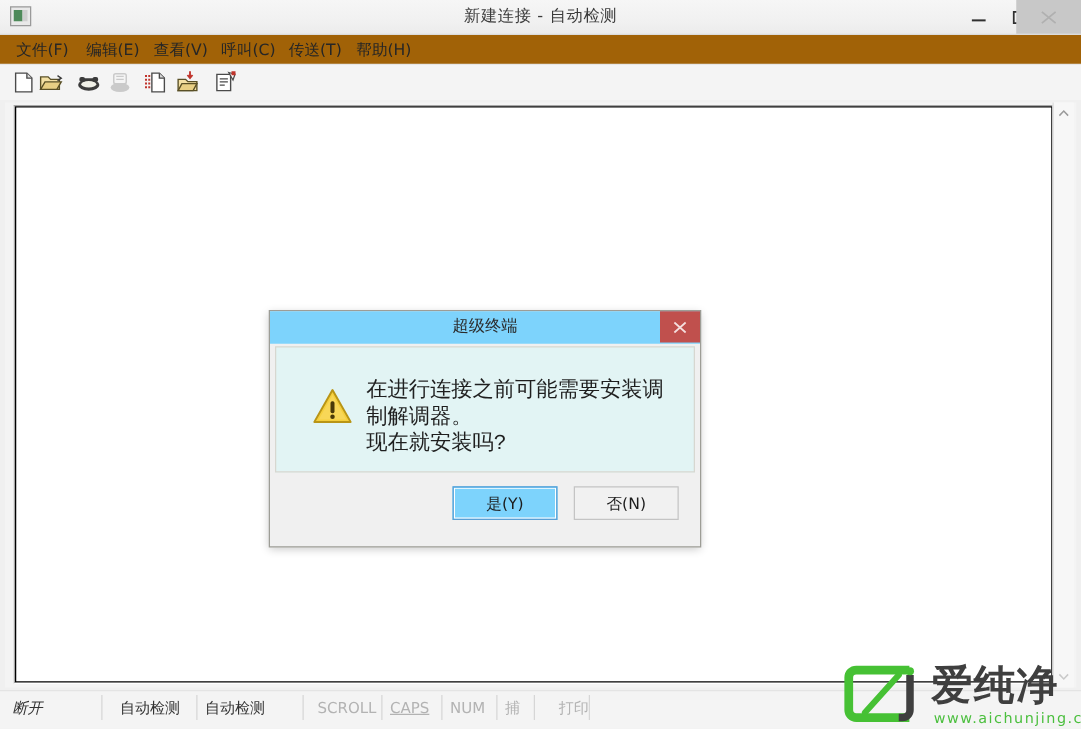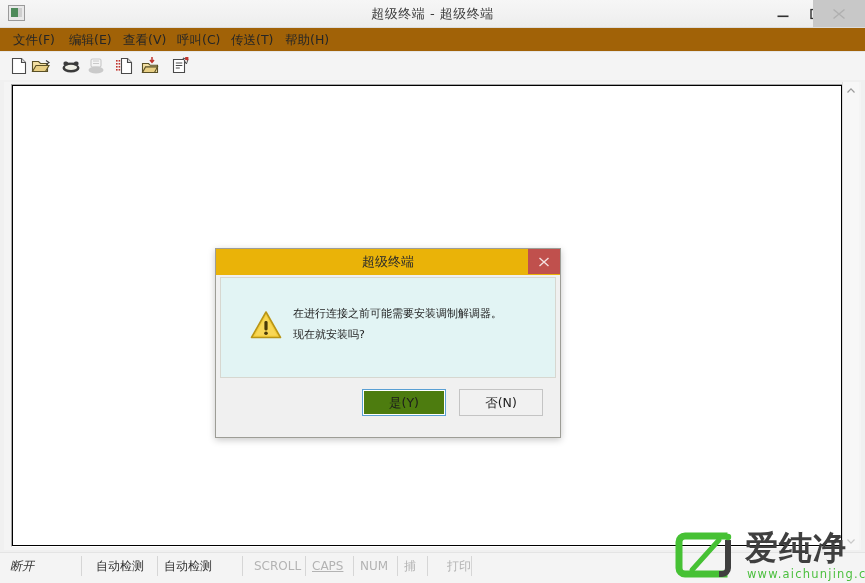--- a/index.html
+++ b/index.html
@@ -233,21 +233,21 @@
     width: 346px; height: 190px;
     background: #f0f0f0;
     border: 1px solid #9d9d96;
     box-shadow: 0 2px 7px rgba(0,0,0,0.22);
     box-sizing: border-box;
   }
   #dlg-titlebar {
     position: absolute;
     left: 0; top: 0;
     width: 344px; height: 26px;
-    background: #eab308;
+    background: #7dd3fc;
     box-sizing: border-box;
   }
   #dlg-title {
     position: absolute;
     left: 0; top: 0;
     width: 344px; height: 26px;
     line-height: 26px;
     text-align: center;
     font-size: 13px;
     color: #2b2b2b;
@@ -270,23 +270,24 @@
   }
   #warning-icon {
     position: absolute;
     left: 29px; top: 31px;
     width: 32px; height: 32px;
   }
   #dlg-message {
     position: absolute;
     left: 72px; top: 25px;
     width: 252px;
-    font-size: 11px;
+    font-size: 17px;
     color: #1f1f1f;
     line-height: 21px;
+    font-family: Liberation Mono, monospace;
   }
   #dlg-footer {
     position: absolute;
     left: 4px; top: 129px;
     width: 336px; height: 55px;
   }
   .dlg-btn {
     position: absolute;
     top: 11px;
     width: 84px; height: 27px;
@@ -296,37 +297,37 @@
     color: #1c1c1c;
     background: #f1f1f1;
     border: 1px solid #c4c4c4;
     box-sizing: border-box;
     cursor: default;
   }
   #dlg-btn-yes {
     left: 142px;
     border: 1px solid #5a9fd4;
     box-shadow: inset 0 0 0 1px #ffffff;
-    background: #4d7c0f;
+    background: #7dd3fc;
   }
   #dlg-btn-no {
     left: 239px;
   }
 </style>
 </head>
 <body>
 
 <div id="app-window">
 
   <div id="title-bar">
     <div id="app-icon">
       <div class="scr"></div>
       <div class="scr2"></div>
     </div>
-    <div id="window-title">超级终端 - 超级终端</div>
+    <div id="window-title">新建连接 - 自动检测</div>
 
     <div class="win-btn" id="btn-minimize">
       <svg width="13" height="11" viewBox="0 0 13 11">
         <rect x="1" y="7" width="11" height="1.6" fill="#303030"></rect>
       </svg>
     </div>
     <div class="win-btn" id="btn-maximize">
       <svg width="13" height="11" viewBox="0 0 13 11">
         <rect x="1.5" y="1" width="10" height="9" fill="none" stroke="#303030" stroke-width="1.4"></rect>
       </svg>

